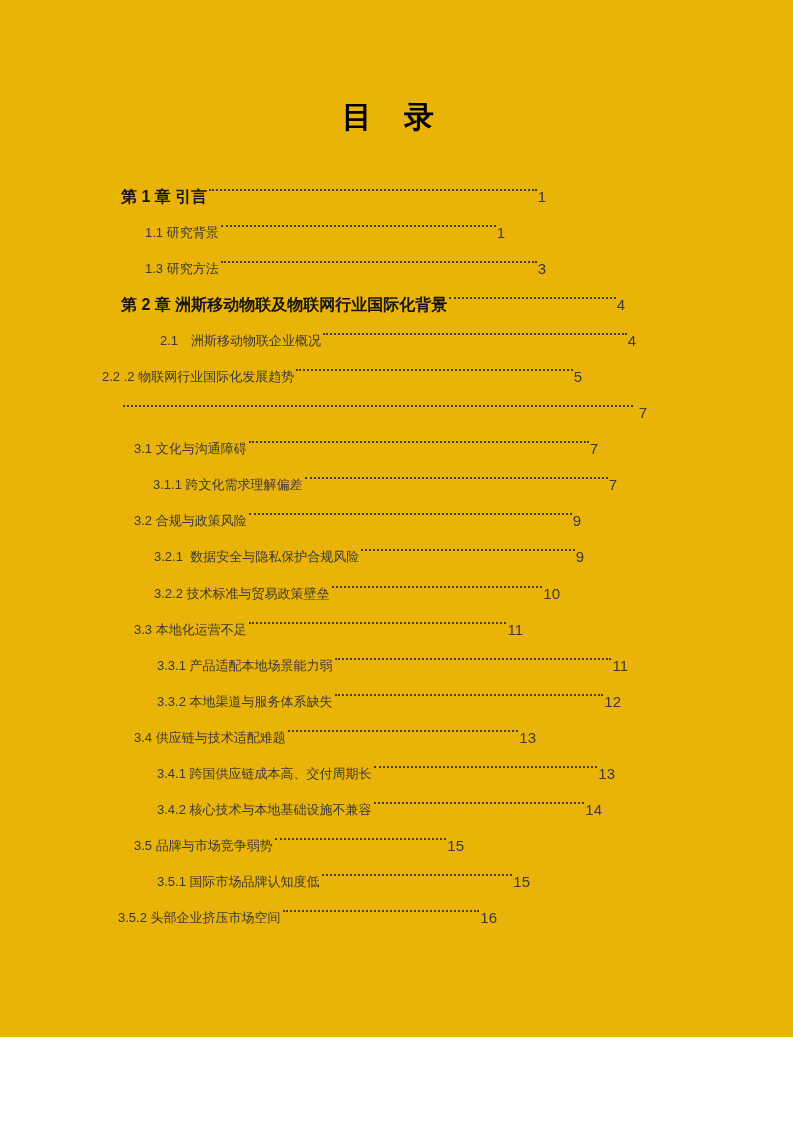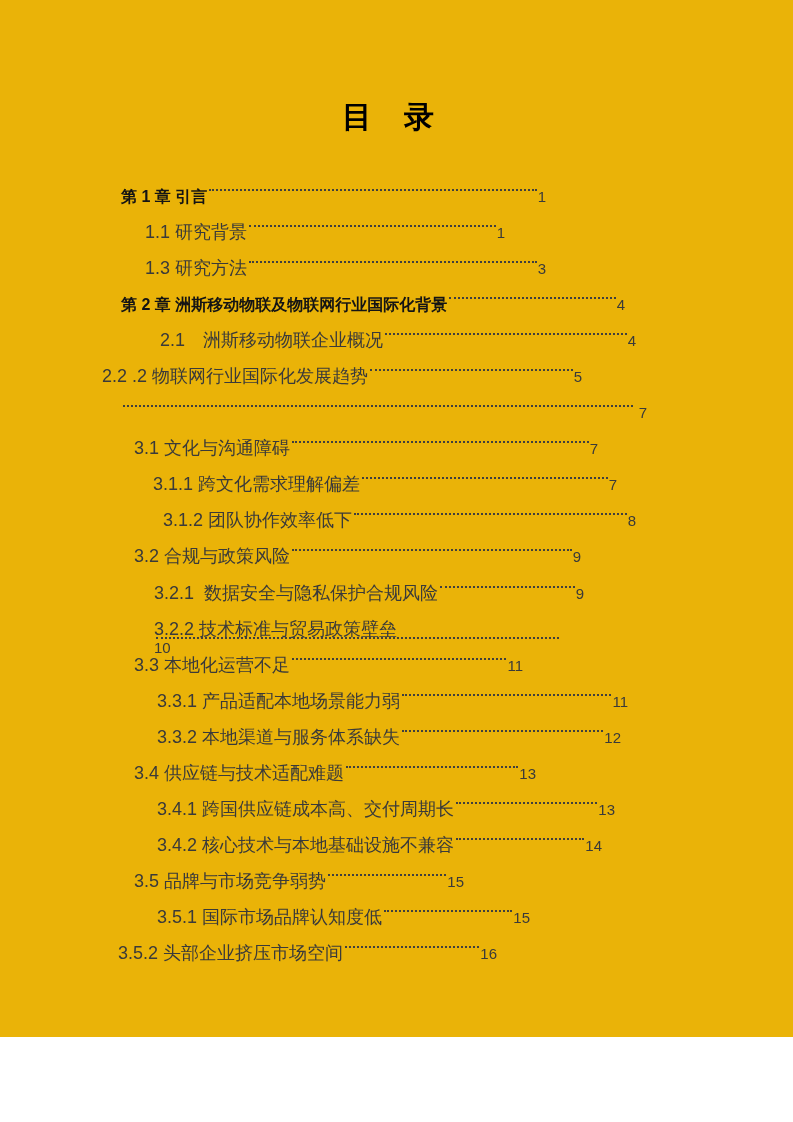--- a/index.html
+++ b/index.html
@@ -38,21 +38,21 @@
     right: 0;
   }
   .toc-row {
     display: flex;
     box-sizing: border-box;
     height: 36.05px;
     padding-bottom: 10px;
   }
   .toc-row .label {
     flex: 0 0 auto;
-    font-size: 18px;
+    font-size: 13px;
     line-height: 15px;
     color: #3a3a3a;
     white-space: pre;
   }
   .toc-row.level-1 .label {
     font-size: 16px;
     line-height: 16px;
     font-weight: 700;
     color: #141414;
   }
@@ -114,36 +114,31 @@
       <div class="toc-row level-2" style="margin-left: 134px; width: 464px;">
     <span class="label">3.1 文化与沟通障碍</span>
     <span class="leader"></span>
     <span class="pagenum">7</span>
   </div>
       <div class="toc-row level-3" style="margin-left: 153px; width: 464px;">
     <span class="label">3.1.1 跨文化需求理解偏差</span>
     <span class="leader"></span>
     <span class="pagenum">7</span>
   </div>
-      <div class="toc-row level-3" style="margin-left: 163px; width: 473px;">
-    <span class="label">3.1.2 团队协作效率低下</span>
-    <span class="leader"></span>
-    <span class="pagenum">8</span>
-  </div>
       <div class="toc-row level-2" style="margin-left: 134px; width: 447px;">
     <span class="label">3.2 合规与政策风险</span>
     <span class="leader"></span>
     <span class="pagenum">9</span>
   </div>
       <div class="toc-row level-3" style="margin-left: 154px; width: 430px;">
     <span class="label">3.2.1  数据安全与隐私保护合规风险</span>
     <span class="leader"></span>
     <span class="pagenum">9</span>
   </div>
-      <div class="toc-row level-3" style="margin-left: 154px; width: 406px; flex-direction: column;">
+      <div class="toc-row level-3" style="margin-left: 154px; width: 406px;">
     <span class="label">3.2.2 技术标准与贸易政策壁垒</span>
     <span class="leader"></span>
     <span class="pagenum">10</span>
   </div>
       <div class="toc-row level-2" style="margin-left: 134px; width: 389px;">
     <span class="label">3.3 本地化运营不足</span>
     <span class="leader"></span>
     <span class="pagenum">11</span>
   </div>
       <div class="toc-row level-3" style="margin-left: 157px; width: 471px;">

